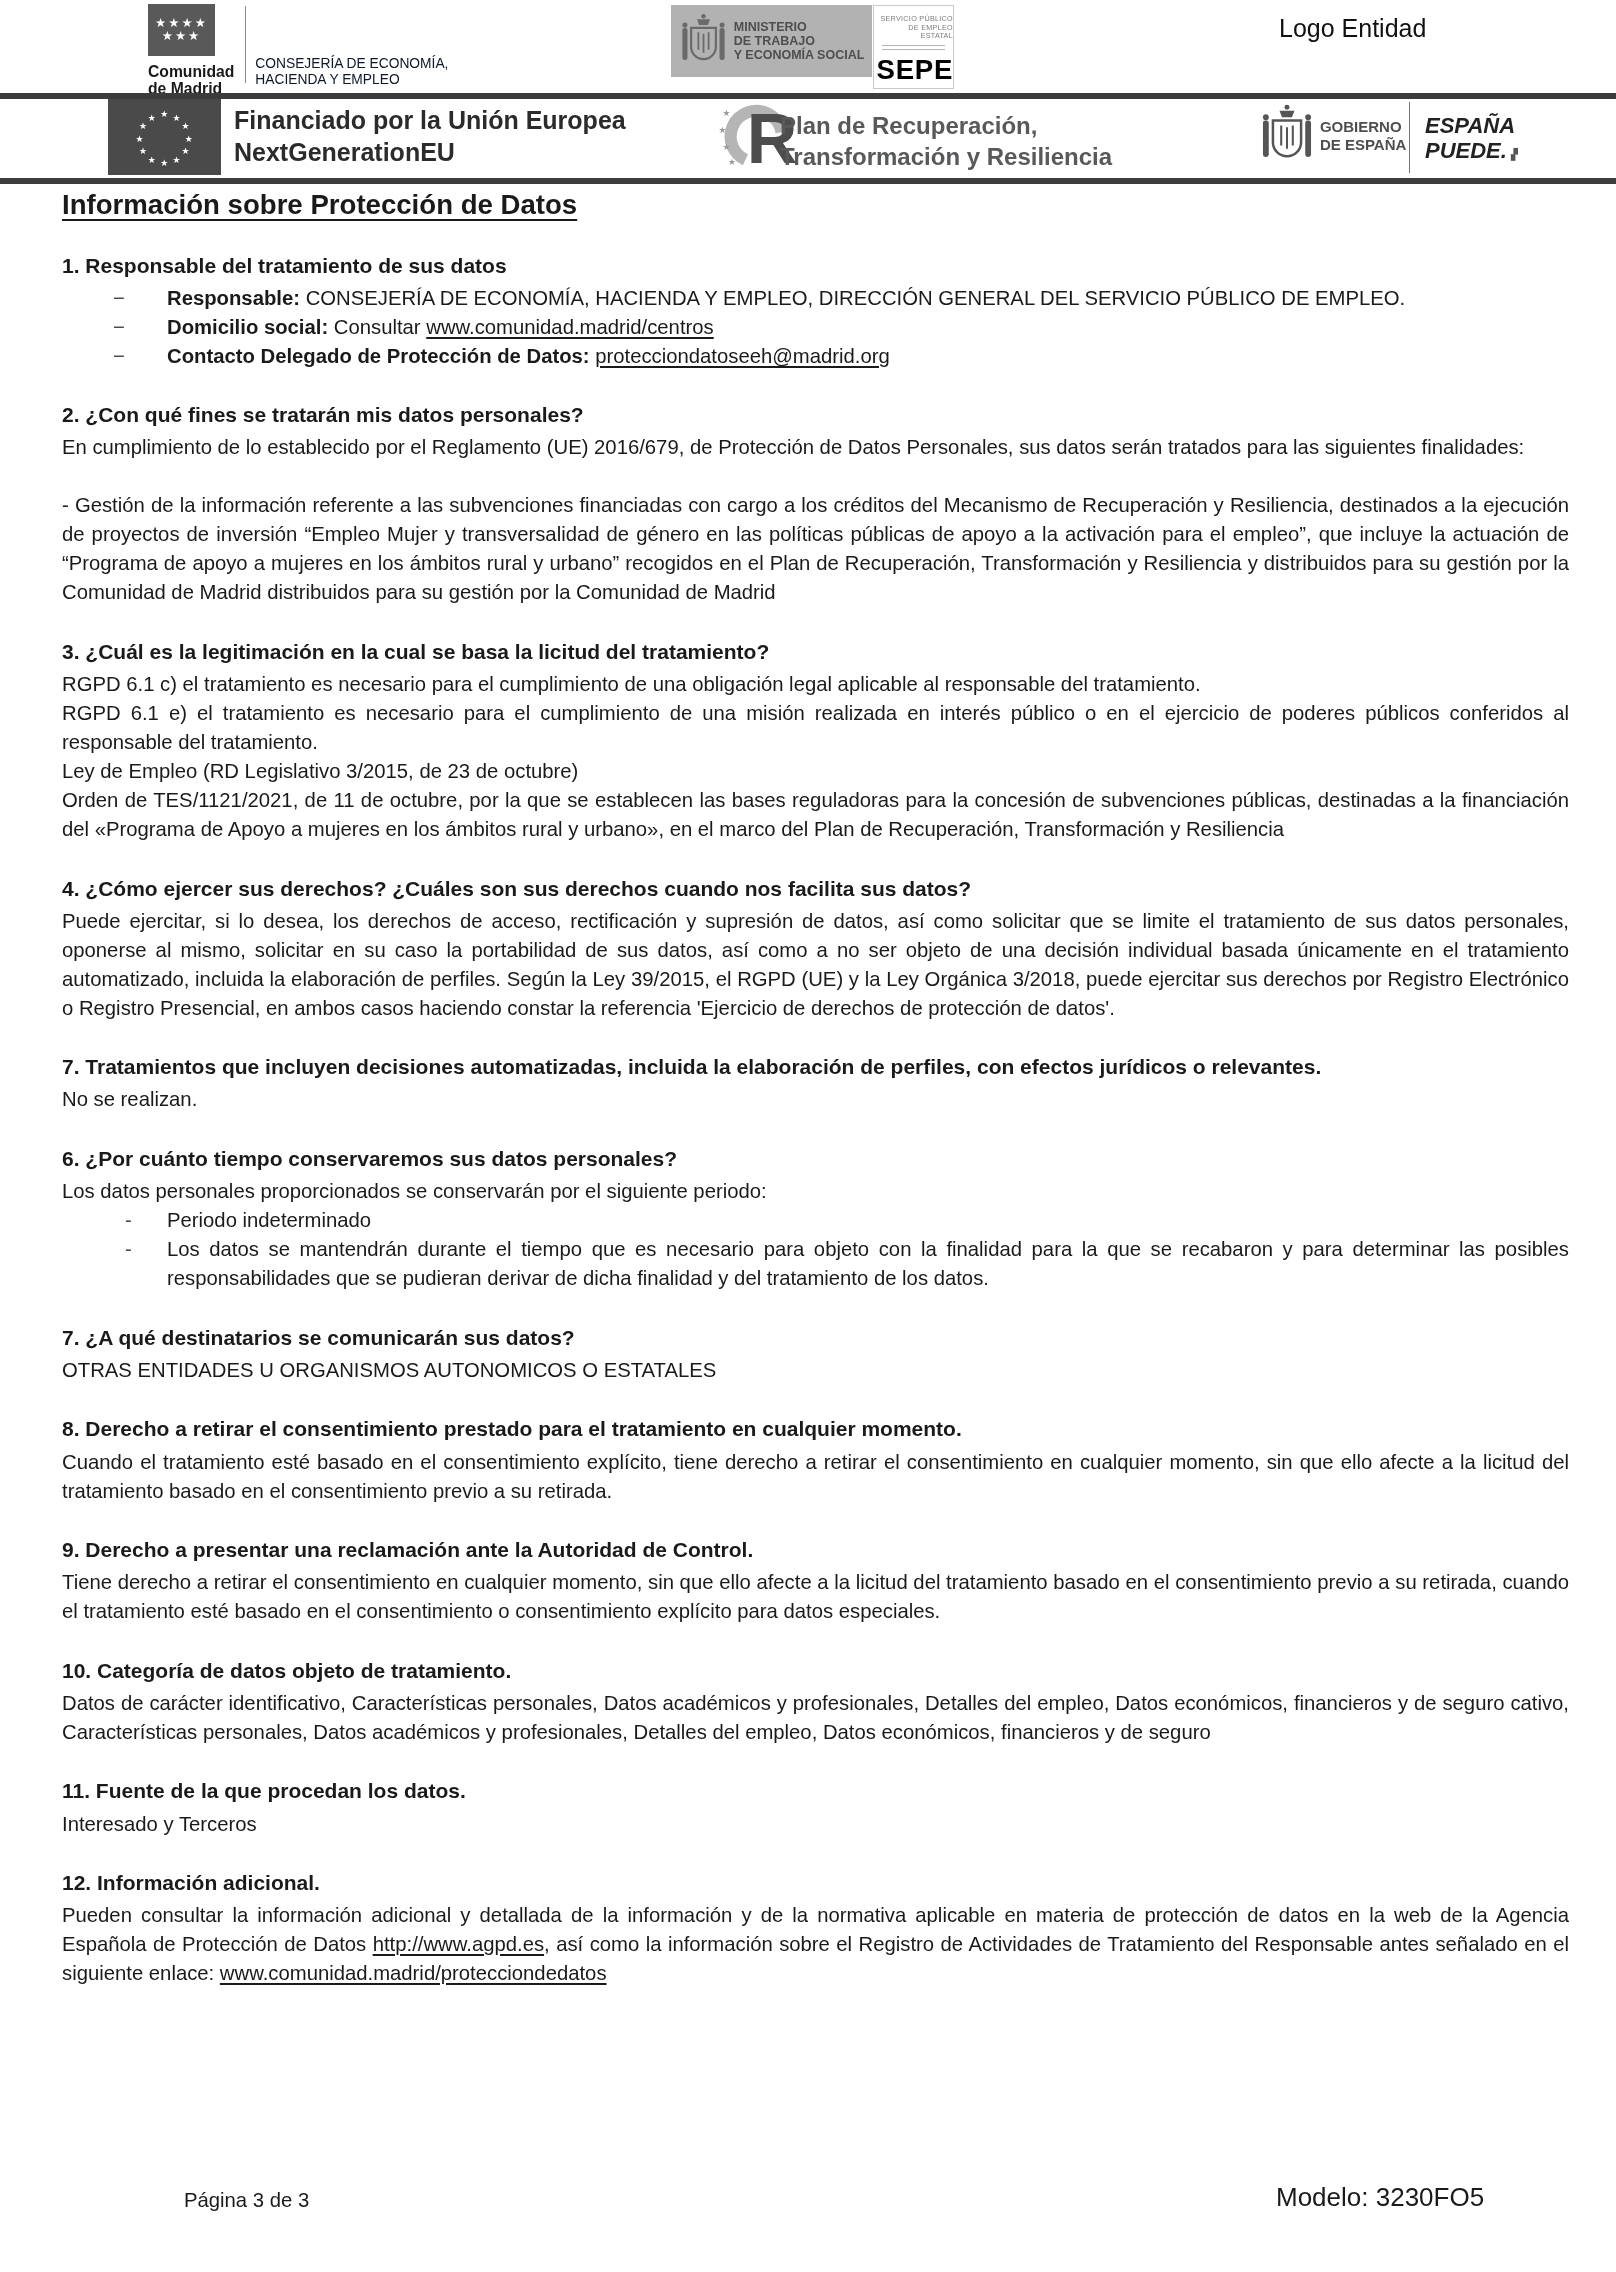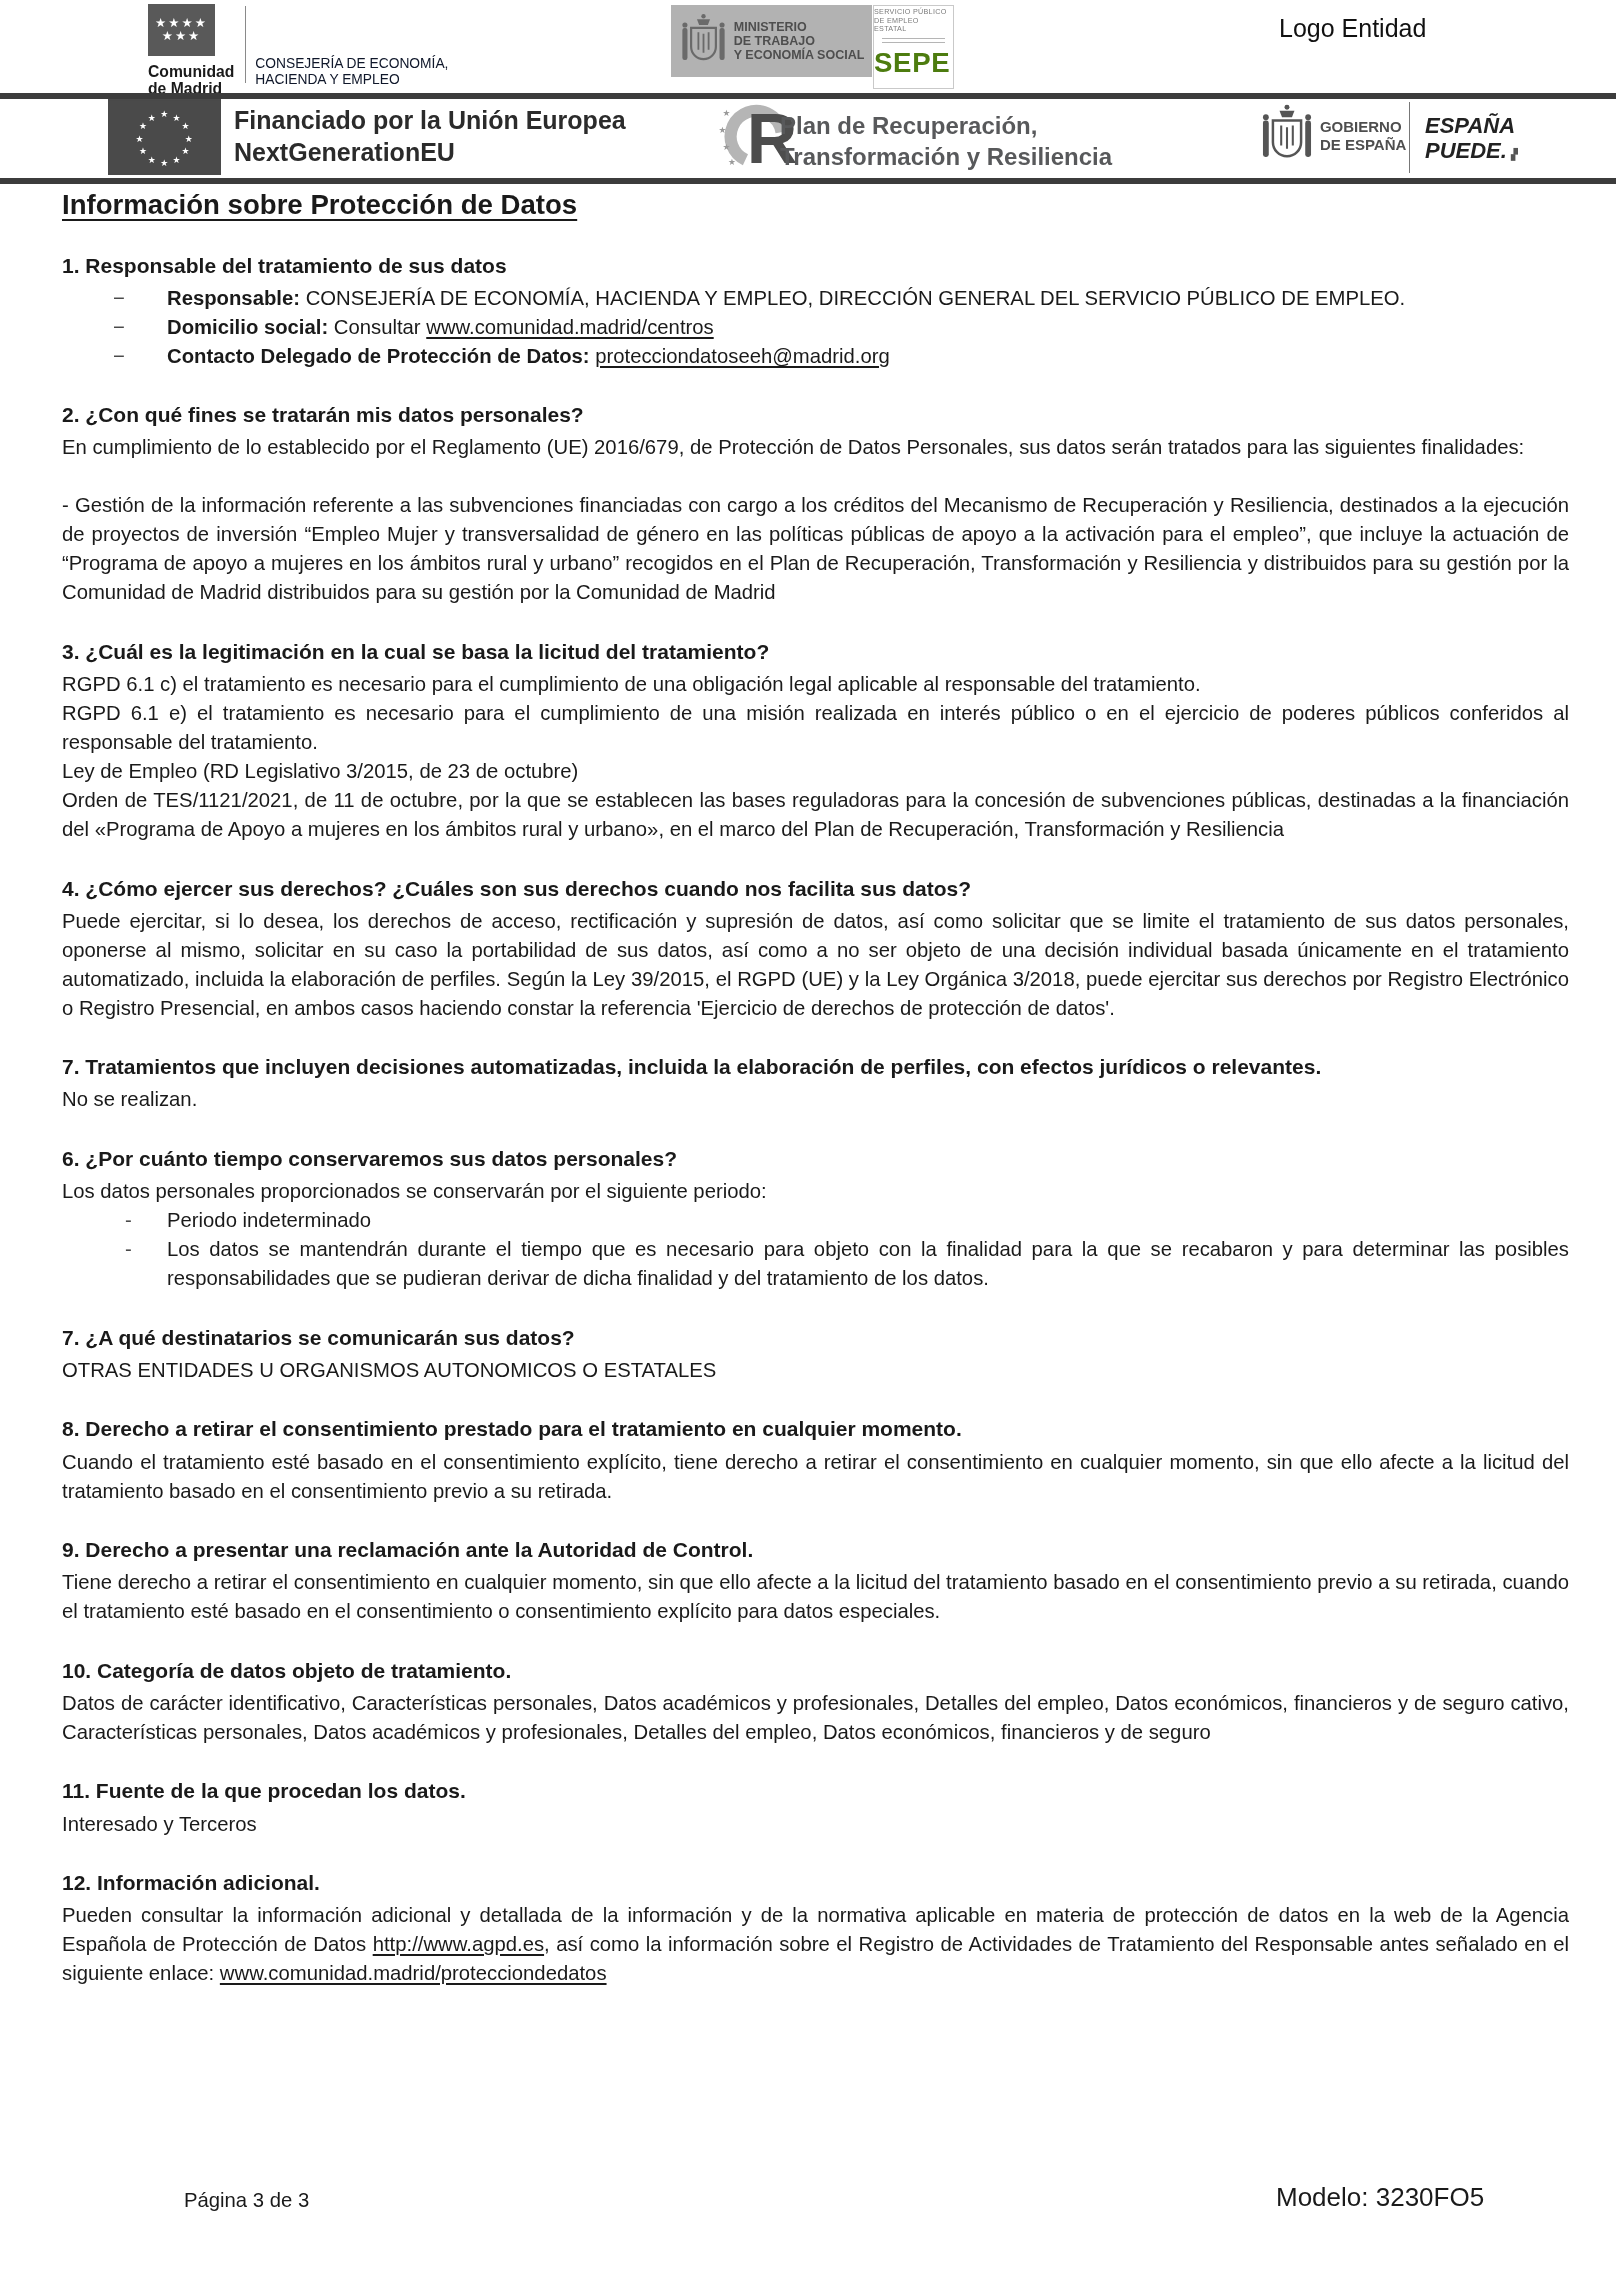--- a/index.html
+++ b/index.html
@@ -12,24 +12,24 @@
   .madrid-flag{width:67px;height:52px;background:#595959;display:flex;flex-direction:column;
                align-items:center;justify-content:center;}
   .stars-row{color:#ffffff;font-size:12.5px;line-height:13px;letter-spacing:2px;}
   .madrid-name{font-weight:bold;font-size:15.7px;line-height:17px;margin-top:7px;}
   .madrid-divider{width:1.3px;background:#8a8a8a;margin:2.6px 9.2px 0 10.5px;height:77px;}
   .madrid-dept{font-size:13.8px;line-height:15.7px;color:#0f172a;align-self:flex-end;padding-bottom:9.2px;}
   .ministerio{position:absolute;left:671px;top:5.2px;width:201px;height:72px;background:#b2b2b2;
               display:flex;align-items:center;padding-left:6.6px;box-sizing:border-box;}
   .min-text{font-size:12.5px;line-height:14.4px;font-weight:bold;color:#4e4e4e;margin-left:5.2px;}
   .sepe{position:absolute;left:873px;top:5.2px;width:81px;height:84px;background:#ffffff;
-        border:0.7px solid #c9c9c9;box-sizing:border-box;text-align:left;padding-top:2px;}
+        border:0.7px solid #c9c9c9;box-sizing:border-box;text-align:right;padding-top:9px;}
   .sepe-small{font-size:7.2px;line-height:8.5px;color:#7b7b7b;letter-spacing:0.3px;}
   .sepe-lines{border-top:1.3px solid #b5b5b5;border-bottom:1.3px solid #b5b5b5;height:3.3px;margin:3.9px 7.9px;}
-  .sepe-name{font-size:27.6px;font-weight:bold;color:#4d7c0f;letter-spacing:0.7px;margin-top:3.9px;}
+  .sepe-name{font-size:27.6px;font-weight:bold;color:#000000;letter-spacing:0.7px;margin-top:3.9px;}
   .logo-entidad{position:absolute;left:1279px;top:14.4px;font-size:25px;color:#111;}
 
   
   .rule{position:absolute;left:0;width:1617px;height:5.9px;background:#3c3c3c;}
 
   
   .band2{position:absolute;left:0;top:99px;width:1617px;height:79px;}
   .eu-flag{position:absolute;left:108px;top:0px;width:113px;height:76px;background:#4a4a4a;}
   .eu-text{position:absolute;left:234px;top:5.2px;font-size:25px;line-height:32px;font-weight:600;color:#2b2b2b;}
   .prtr{position:absolute;left:712px;top:-2.6px;}

